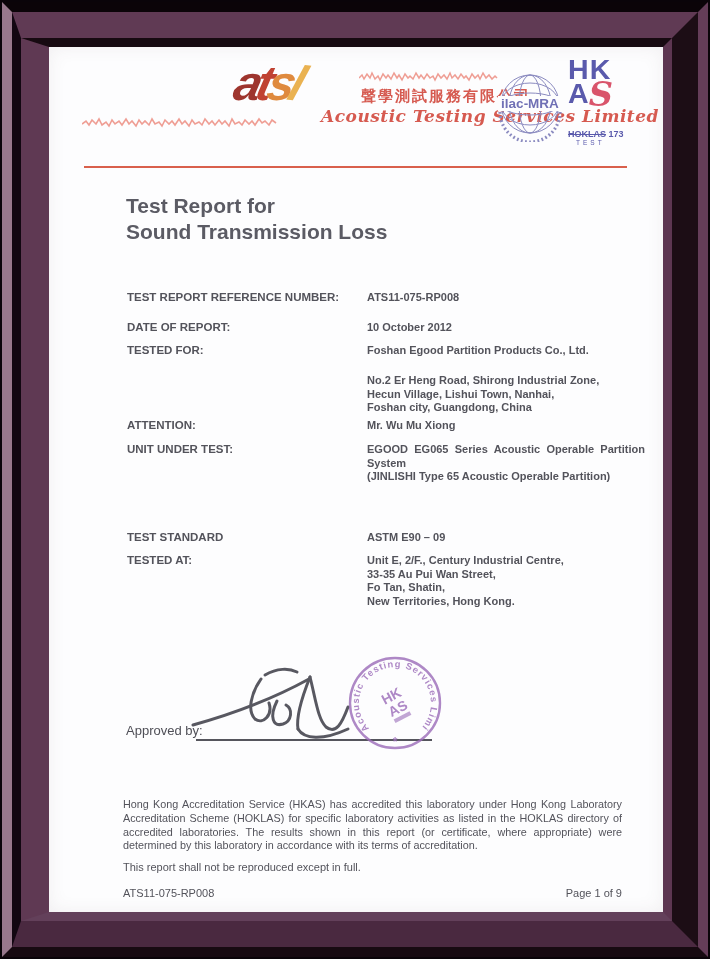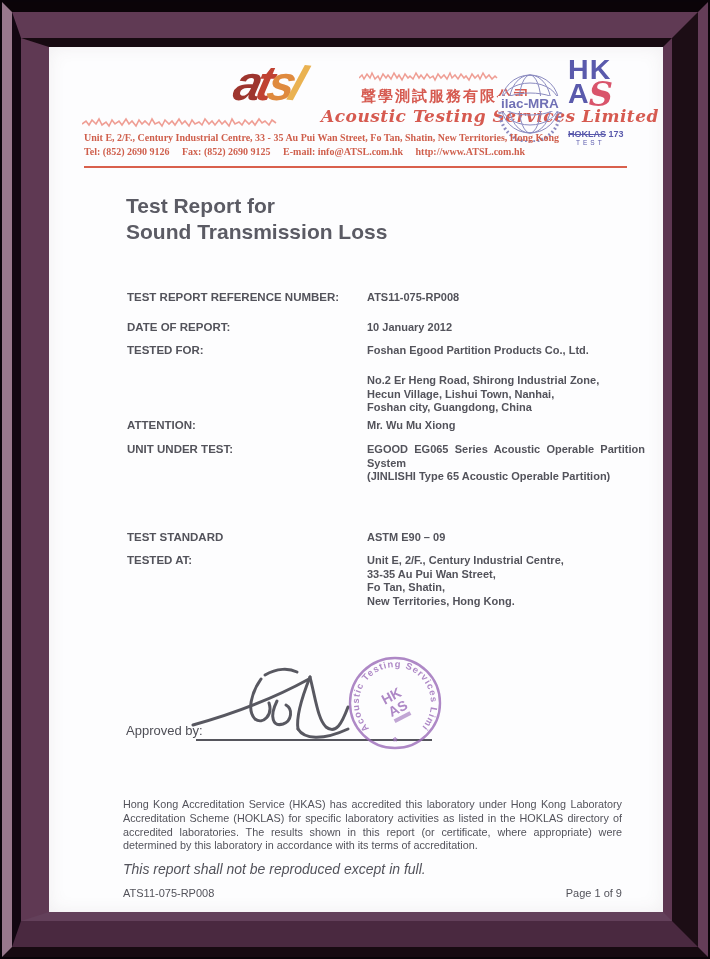--- a/index.html
+++ b/index.html
@@ -58,21 +58,21 @@
   
   .approved-label{left:77px;top:676px;font-size:13px;color:#4f4f57;}
   .sig-line{left:147px;top:692px;width:236px;height:2px;background:#55555d;}
   .sig{left:140px;top:618px;}
   .name-block{left:165px;top:697px;font-size:11px;font-weight:bold;color:#4f4f57;line-height:13px;}
   .stamp{left:290px;top:600px;opacity:.82;}
 
   
   .foot-para{left:74px;top:751px;width:499px;font-size:10.8px;color:#53535b;line-height:13.8px;
              text-align:justify;}
-  .foot-note{left:74px;top:814px;font-size:14px;color:#53535b;font-style:italic;}
+  .foot-note{left:74px;top:814px;font-size:11px;color:#53535b;}
   .foot-row{left:74px;top:840px;width:499px;display:flex;justify-content:space-between;
             font-size:11px;color:#53535b;}
 </style>
 </head>
 <body>
 
 <div class="scene">
   <div class="f0">
     <div class="f1">
       <div class="f2">
@@ -107,36 +107,34 @@
 
             <div class="abs hkas">
               <div class="ribbon-diag"></div>
               <div class="ribbon-stem"></div>
               <div class="hkas-row">HK</div>
               <div class="hkas-row"><span>A</span><span class="hkas-s">S</span></div>
               <div class="hoklas"><span class="strike">HOKLAS</span> <span>173</span></div>
               <div class="hkas-test">TEST</div>
             </div>
 
-            <div class="abs addr">Unit E, 2/F., Century Industrial Centre, 33 - 35 Au Pui Wan Street, Fo Tan, Shatin, New Territories, Hong Kong</div>
-            <div class="abs addr addr2">Tel: (852) 2690 9126     Fax: (852) 2690 9125     E-mail: info@ATSL.com.hk     http://www.ATSL.com.hk</div>
             <div class="abs red-rule"></div>
 
             <div class="abs title">
               <div>Test Report for</div>
               <div>Sound Transmission Loss</div>
             </div>
 
             <div class="frow" style="top:244px">
               <div class="flabel">TEST REPORT REFERENCE NUMBER:</div>
               <div class="fvalue">ATS11-075-RP008</div>
             </div>
             <div class="frow" style="top:274px">
               <div class="flabel">DATE OF REPORT:</div>
-              <div class="fvalue">10 January 2012</div>
+              <div class="fvalue">10 October 2012</div>
             </div>
             <div class="frow" style="top:297px">
               <div class="flabel">TESTED FOR:</div>
               <div class="fvalue">Foshan Egood Partition Products Co., Ltd.</div>
             </div>
             <div class="frow" style="top:327px">
               <div class="flabel"></div>
               <div class="fvalue just">No.2 Er Heng Road, Shirong Industrial Zone,
 Hecun Village, Lishui Town, Nanhai,
 Foshan city, Guangdong, China</div>

